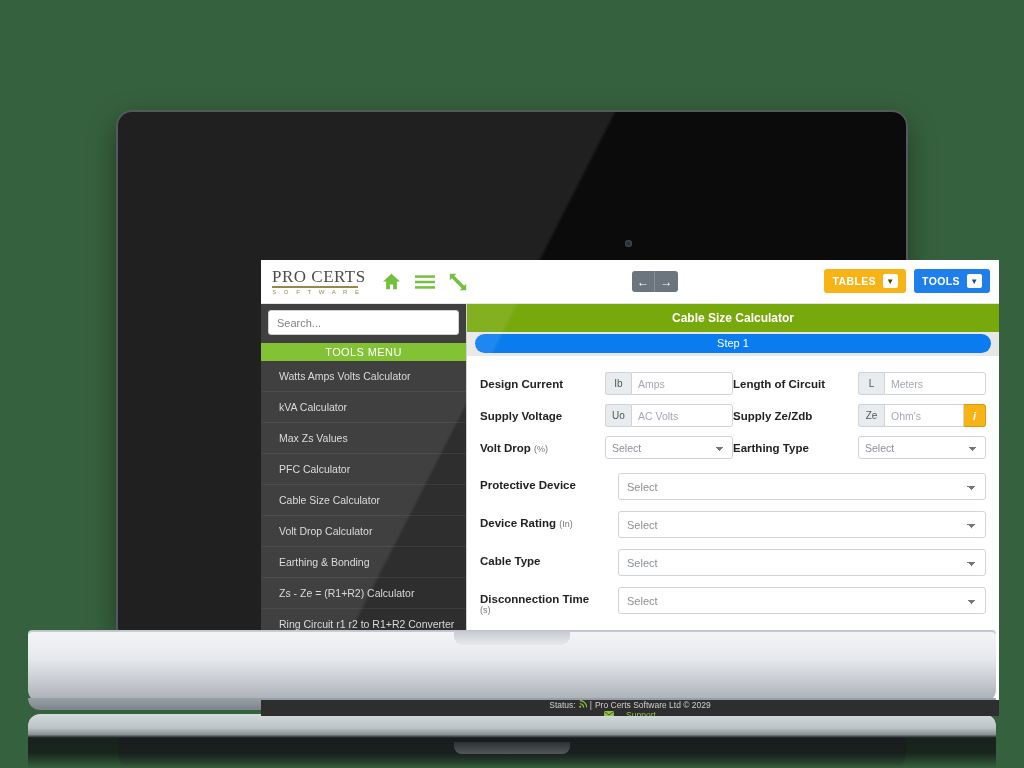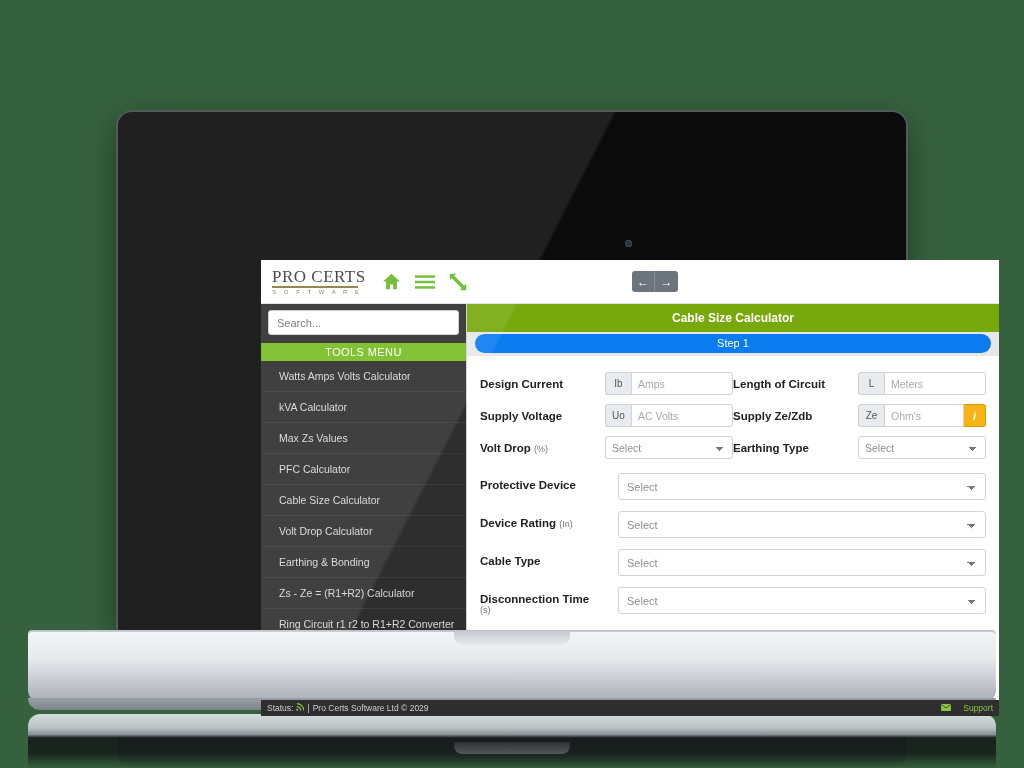--- a/index.html
+++ b/index.html
@@ -211,21 +211,21 @@
     margin:17px 13px 0 13px; height:29px; background:#28a745; color:#fff;
     border:none; border-radius:3px; font-size:11.5px; cursor:pointer;
     width:calc(100% - 26px); font-family:"Liberation Sans", sans-serif;
   }
 
   
   #statusbar{
     position:absolute; left:0; bottom:0; width:738px; height:16px;
     background:#2e2e2e; color:#cfcfcf; font-size:8.5px;
     display:flex; align-items:center; justify-content:space-between;
-    padding:0 6px; z-index:20;
+    padding:0 6px; z-index:20;flex-direction:column;
   }
   #status-left{ display:flex; align-items:center; gap:3px; }
   #status-right{ color:#8dc63f; display:flex; align-items:center; gap:12px; }
 </style>
 </head>
 <body>
 
 <div id="laptop-mockup">
 
   <div id="laptop-lid">
@@ -258,20 +258,30 @@
             <path d="M1 1 H9 L6.5 3.5 L13 10 L10 13 L3.5 6.5 L1 9 Z" fill="#68bb2c"></path>
             <path d="M21 21 H13 L15.5 18.5 L9 12 L12 9 L18.5 15.5 L21 13 Z" fill="#68bb2c"></path>
           </svg>
         </div>
 
         <div id="nav-arrows">
           <div class="navbtn">←</div>
           <div class="navbtn">→</div>
         </div>
 
+        <div id="topright">
+          <div class="pill" id="tables-btn">
+            <span>TABLES</span>
+            <span class="caret">▼</span>
+          </div>
+          <div class="pill" id="tools-btn">
+            <span>TOOLS</span>
+            <span class="caret">▼</span>
+          </div>
+        </div>
       </div>
 
       <div id="sidebar">
         <div id="search-wrap">
           <input id="search-input" type="text" placeholder="Search..." style="">
         </div>
         <div class="menu-head">TOOLS MENU</div>
         <div>
           <div class="menu-item">Watts Amps Volts Calculator</div>
           <div class="menu-item">kVA Calculator</div>

